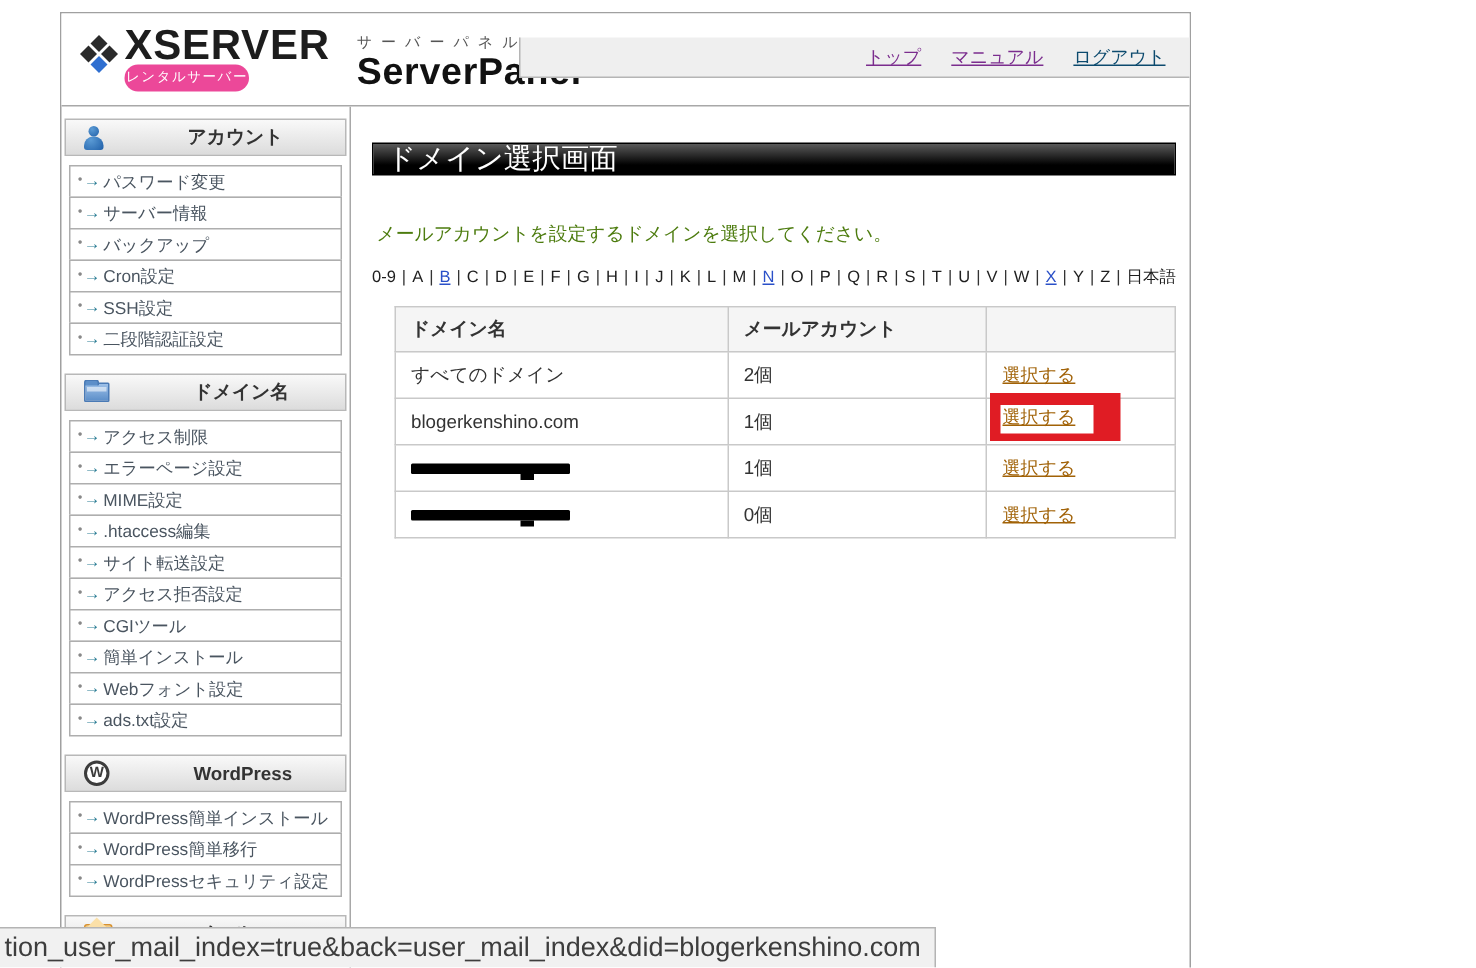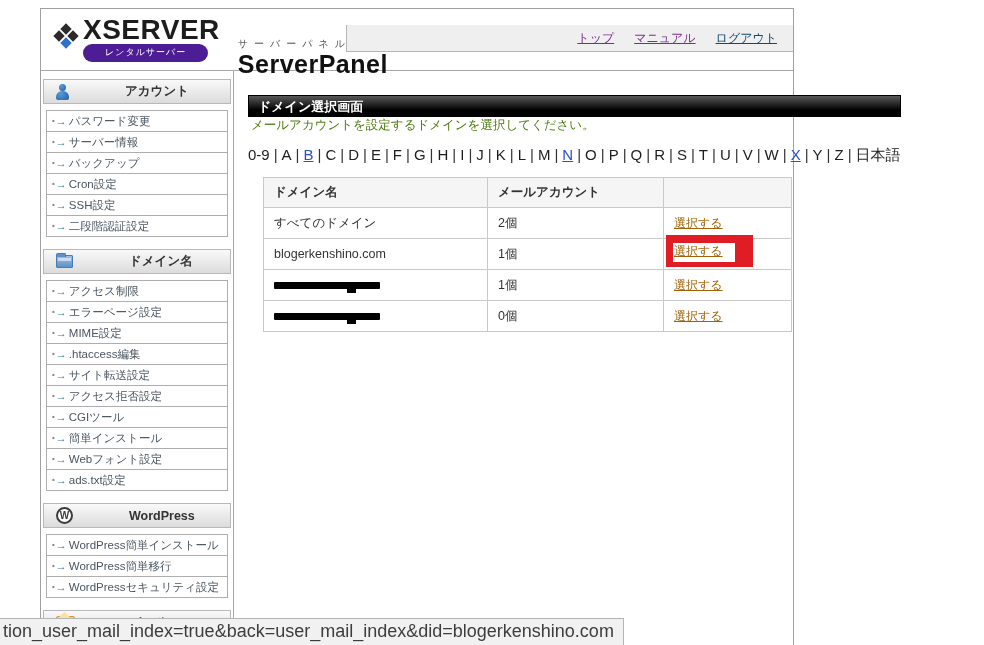--- a/index.html
+++ b/index.html
@@ -26,24 +26,24 @@
   .brand { position:absolute; left:14px; top:10px; display:flex; align-items:flex-start; }
   .diamond-icon { position:relative; width:22px; height:22px; margin-top:6px; }
   .diamond-icon i { position:absolute; width:8px; height:8px; transform:rotate(45deg); background:#2b2b2b; }
   .diamond-icon .d1 { left:7px; top:0; }
   .diamond-icon .d2 { left:0; top:7px; }
   .diamond-icon .d3 { left:14px; top:7px; }
   .diamond-icon .d4 { left:7px; top:14px; background:#2f6fd0; }
   .brand-col { margin-left:6px; }
   .brand-name { font-size:28px; font-weight:bold; color:#1d1d1d; letter-spacing:0.5px; line-height:22px; }
   .brand-badge {
-    display:inline-block; background:#4c1d95; color:#fff; font-size:9px;
-    border-radius:9px; padding:2px 22px 3px; margin-top:0; letter-spacing:1px;
-  }
-  .product-col { margin-left:18px; margin-top:18px; }
+    display:inline-block; background:#ec4899; color:#fff; font-size:9px;
+    border-radius:9px; padding:2px 1px 3px; margin-top:0; letter-spacing:1px;
+  }
+  .product-col { margin-left:18px; margin-top:2px; }
   .product-sub { font-size:10px; color:#555; letter-spacing:6px; }
   .product-name { font-size:25px; font-weight:bold; color:#111; line-height:26px; letter-spacing:0.5px; }
   
   .layout { display:flex; height:610px; }
   .sidebar { width:192px; flex:none; padding-top:2px; }
   .content { flex:1; border-left:1px solid #a8a8a8; padding:24px 16px 0 14px; }
   
   .sec-header {
     margin:6px 2px 7px 2px; height:25px;
     background:linear-gradient(#f9f9f9,#dcdcdc);
@@ -70,25 +70,25 @@
     background:#5d8fc9; border:1px solid #4a7ab5; border-bottom:none; border-radius:2px 2px 0 0; }
   .icon-folder::after { content:""; position:absolute; left:1px; top:2px; width:13px; height:3px; background:rgba(255,255,255,0.55); }
   .icon-wp { width:17px; height:17px; border:2px solid #3c3c3c; border-radius:50%;
     font-size:10px; font-weight:bold; color:#3c3c3c; text-align:center; line-height:13px; background:#fff; }
   .icon-mail { width:19px; height:13px; background:linear-gradient(#f8d084,#efa73d); border:1px solid #d89230; border-radius:2px; }
   .icon-mail::before { content:""; position:absolute; left:2px; top:-3px; width:11px; height:11px;
     transform:rotate(45deg); background:linear-gradient(135deg,#fbe0a8 50%, transparent 50%); }
   
   .title-bar {
     height:22px; background:linear-gradient(#5a5a5a,#000 70%);
-    color:#fff; font-weight:bold; font-size:13px; line-height:22px; padding-left:9px;
-    border:1px solid #000; margin-bottom:0;
+    color:#fff; font-weight:normal; font-size:19px; line-height:22px; padding-left:9px;
+    border:1px solid #000; margin-bottom:31px;
   }
   .desc { font-size:12.5px; color:#4d7c0f; margin:0 0 12px 3px; }
-  .alphabet { font-size:15px; color:#1e1e1e; text-align:right; margin:4px 0 12px; white-space:nowrap; }
+  .alphabet { font-size:11px; color:#1e1e1e; text-align:right; margin:4px 0 12px; white-space:nowrap; }
   .alphabet a { color:#2a50c8; text-decoration:underline; cursor:pointer; }
   .alphabet .sep { color:#333; margin:0 4px; }
   table.domain-table { border-collapse:collapse; margin-left:15px; font-size:12.5px; table-layout:fixed; }
   .domain-table th, .domain-table td { border:1px solid #c9c9c9; color:#333; padding:0 10px; height:31px; text-align:left; font-weight:normal; }
   .domain-table thead th { background:#f5f5f5; font-weight:bold; height:30px; }
   .action-link { color:#a16207; text-decoration:underline; font-size:12px; cursor:pointer; }
   .action-cell { position:relative; }
   .redact-bar { display:inline-block; width:106px; height:7px; background:#000; border-radius:1px; vertical-align:middle; position:relative; }
   .redact-bar::after { content:""; position:absolute; right:24px; bottom:-4px; width:9px; height:4px; background:#000; }
   .red-box { position:absolute; left:2px; top:-4px; width:87px; height:32px; background:#e01c24; z-index:3; }

